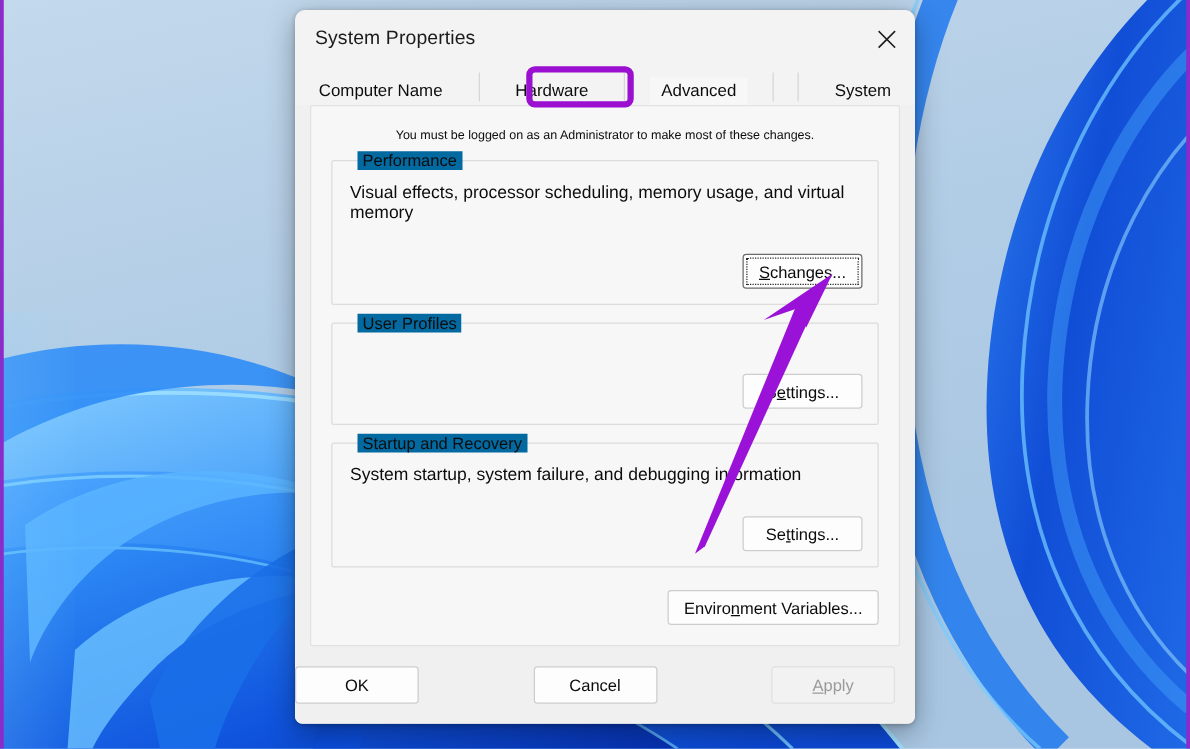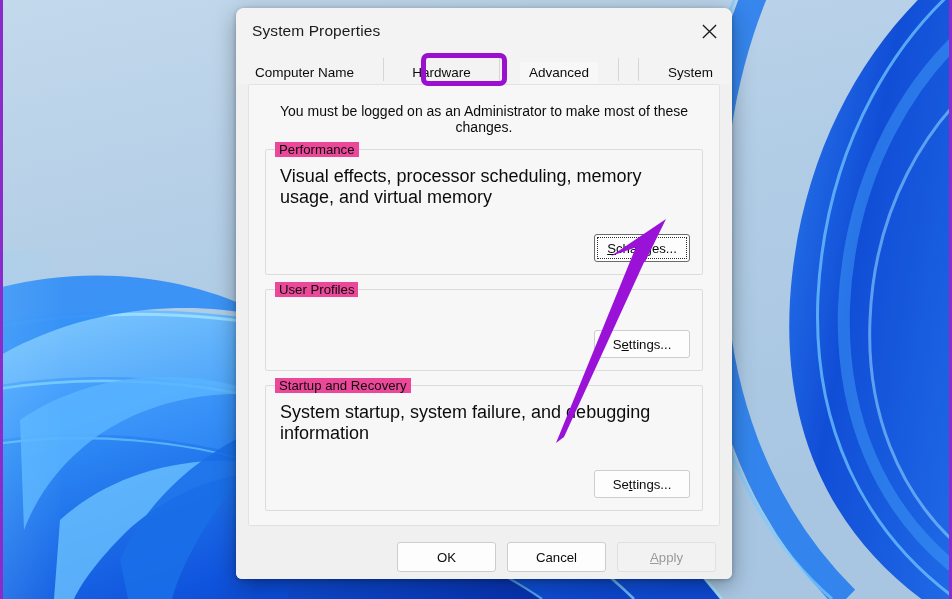--- a/index.html
+++ b/index.html
@@ -112,46 +112,46 @@
     margin: 0 12px 0 12px;
     background: #f7f7f7;
     border: 1px solid #e2e2e2;
     border-radius: 2px;
     padding: 14px 16px 0 16px;
     position: relative;
     display: flex;
     flex-direction: column;
   }
   #admin-note {
-    font-size: 14px;
+    font-size: 10px;
     color: #0c0c0c;
     text-align: center;
     margin: 4px 0 14px 0;
   }
 
   
   .groupbox {
     position: relative;
     border: 1px solid #dcdcdc;
     border-radius: 2px;
     margin-bottom: 14px;
     padding: 14px 12px 12px 12px;
     background: transparent;
   }
   .group-legend {
     position: absolute;
-    top: -8px; left: 9px;
-    background: #ec4899;
+    top: -8px; left: 20px;
+    background: #0369a1;
     padding: 0 4px;
     font-size: 13.2px;
     color: #0c0c0c;
     white-space: nowrap;
   }
   .group-desc {
-    font-size: 18px;
+    font-size: 14px;
     color: #0c0c0c;
     margin: 2px 0 0 2px;
   }
   .group-btn-row {
     display: flex;
     justify-content: flex-end;
     margin-top: 26px;
   }
 
   
@@ -198,21 +198,21 @@
     padding-bottom: 14px;
   }
   #btn-envvars { min-width: 164px; }
 
   
   #cmdbar {
     flex: 0 0 auto;
     height: 62px;
     display: flex;
     align-items: center;
-    justify-content: flex-end;
+    justify-content: space-between;
     gap: 11px;
     padding: 0 16px 0 0;
     background: #f0f0f0;
   }
   #cmdbar .btn { min-width: 99px; height: 30px; }
 
   
   #tab-highlight {
     position: absolute;
     left: 421px; top: 53px;
@@ -355,20 +355,27 @@
         <div class="group-desc">System startup, system failure, and debugging information</div>
         <div class="group-btn-row">
           <button class="btn">
             <span>Se</span>
               <span class="acc">t</span>
               <span>tings...</span>
           </button>
         </div>
       </div>
 
+      <div id="envvar-row">
+        <button class="btn" id="btn-envvars">
+          <span>Enviro</span>
+            <span class="acc">n</span>
+            <span>ment Variables...</span>
+        </button>
+      </div>
 
     </div>
 
     <div id="cmdbar">
       <button class="btn">OK</button>
       <button class="btn">Cancel</button>
       <button class="btn disabled">
         <span></span>
           <span class="acc">A</span>
           <span>pply</span>

